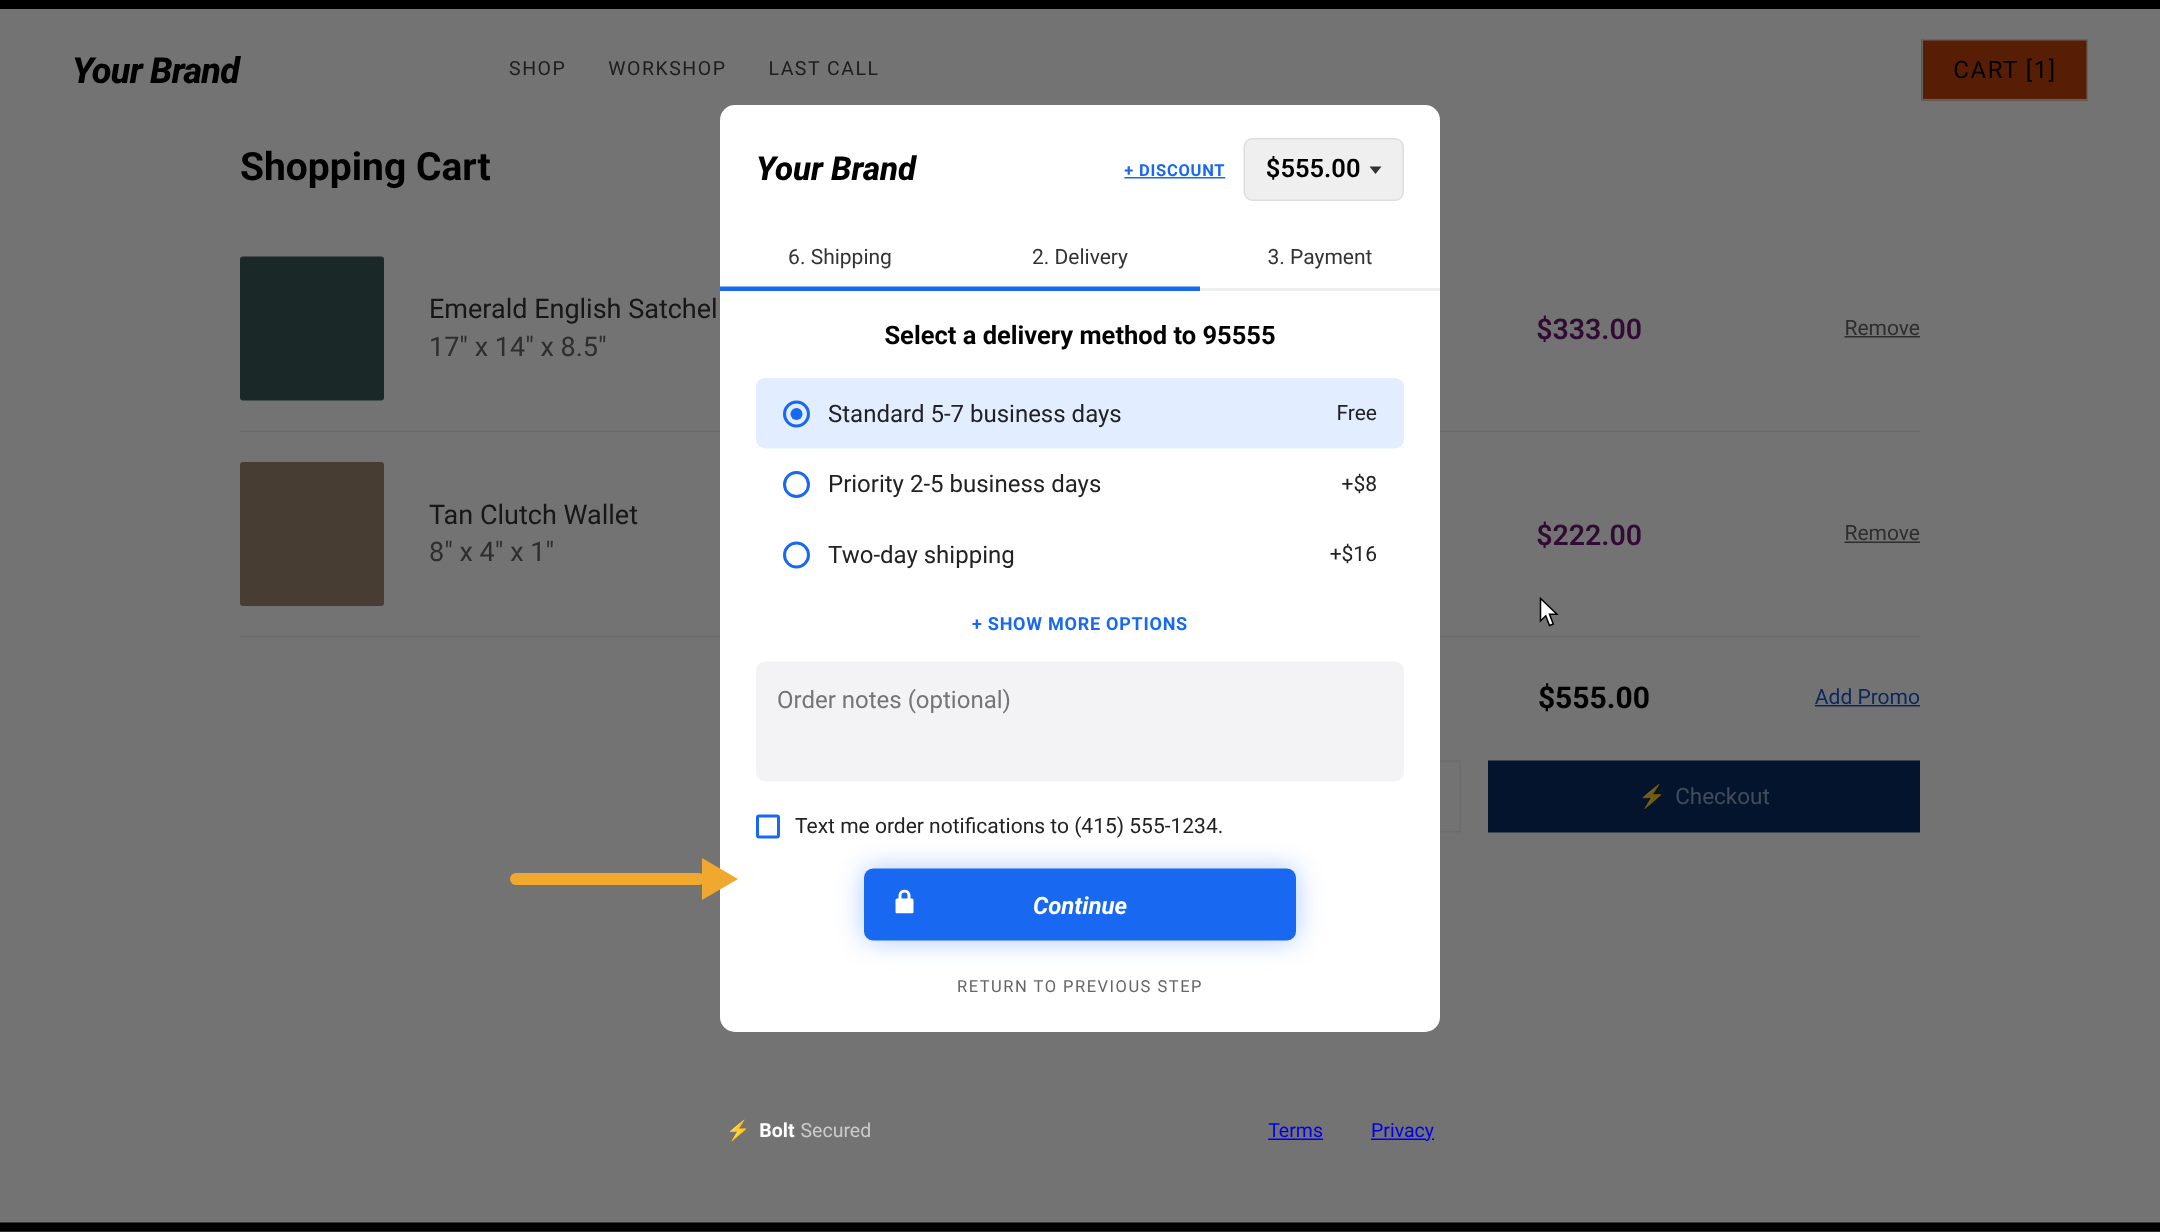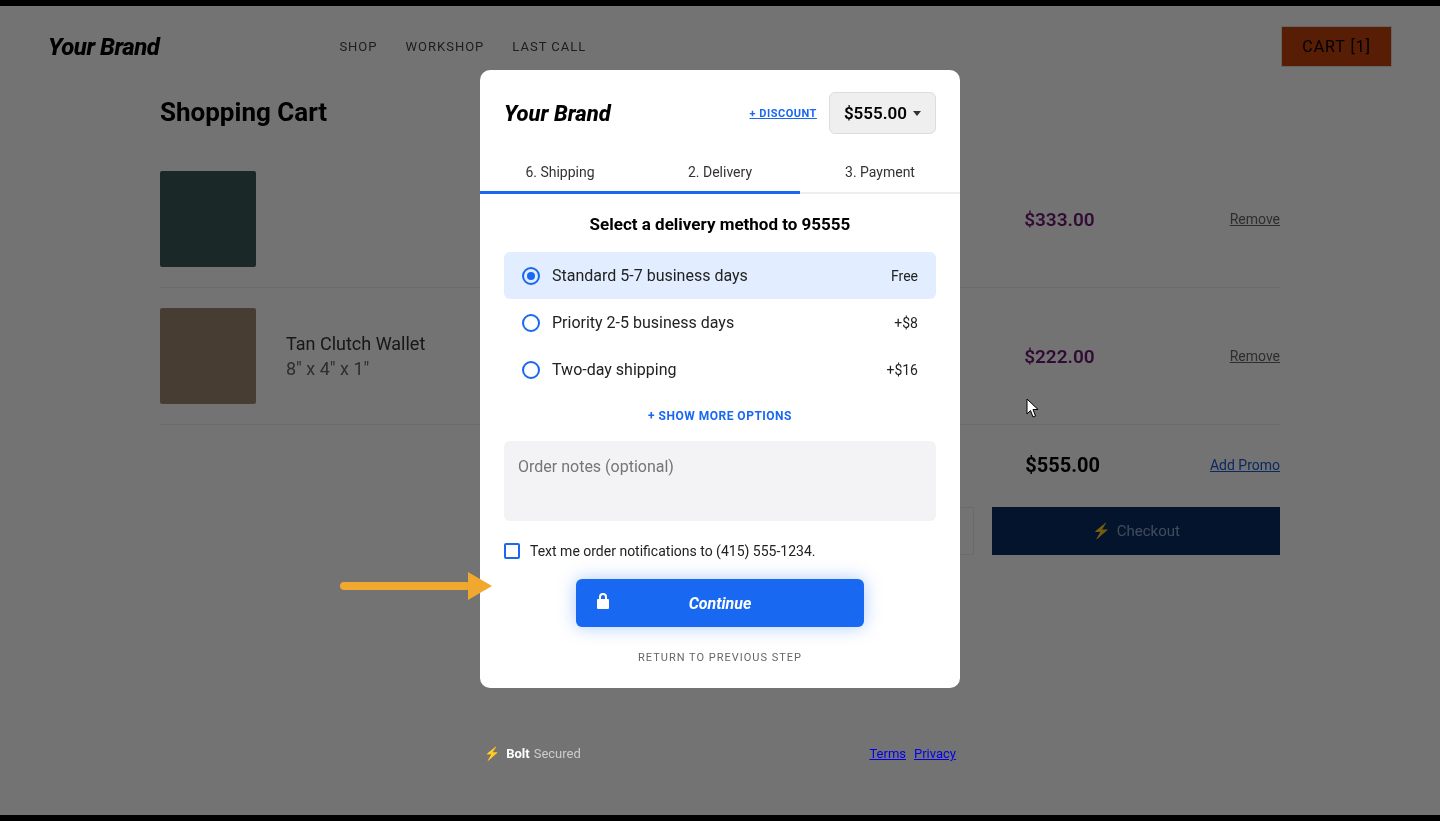--- a/index.html
+++ b/index.html
@@ -295,21 +295,21 @@
   display: flex;
   align-items: center;
   color: #ddd;
   font-size: 13px;
   z-index: 20;
   padding: 0 4px;
 }
 .bolt-mark { color: #1868f2; margin-right: 6px; }
 .bolt-name { font-weight: 700; color: #fff; }
 .bolt-secured { color: #ccc; margin-left: 4px; }
-.footer-links { margin-left: auto; display: flex; gap: 8px; color: #bbb; }
+.footer-links { margin-left: auto; display: flex; gap: 32px; color: #bbb; }
 
 .arrow {
   position: absolute;
   top: 572px; left: 340px;
   z-index: 30;
   display: flex;
   align-items: center;
 }
 .arrow-shaft {
   width: 130px; height: 8px;
@@ -344,20 +344,24 @@
       <a href="#">LAST CALL</a>
     </div>
     <button class="cart-btn">CART [1]</button>
   </div>
 
   <div class="body">
     <div class="cart-title">Shopping Cart</div>
 
     <div class="cart-row">
       <div class="thumb"></div>
+      <div class="item-info">
+        <div>Emerald English Satchel</div>
+        <div class="dim">17" x 14" x 8.5"</div>
+      </div>
       <div class="price">$333.00</div>
       <a href="#" class="remove">Remove</a>
     </div>
 
     <div class="cart-row">
       <div class="thumb tan"></div>
       <div class="item-info">
         <div>Tan Clutch Wallet</div>
         <div class="dim">8" x 4" x 1"</div>
       </div>

